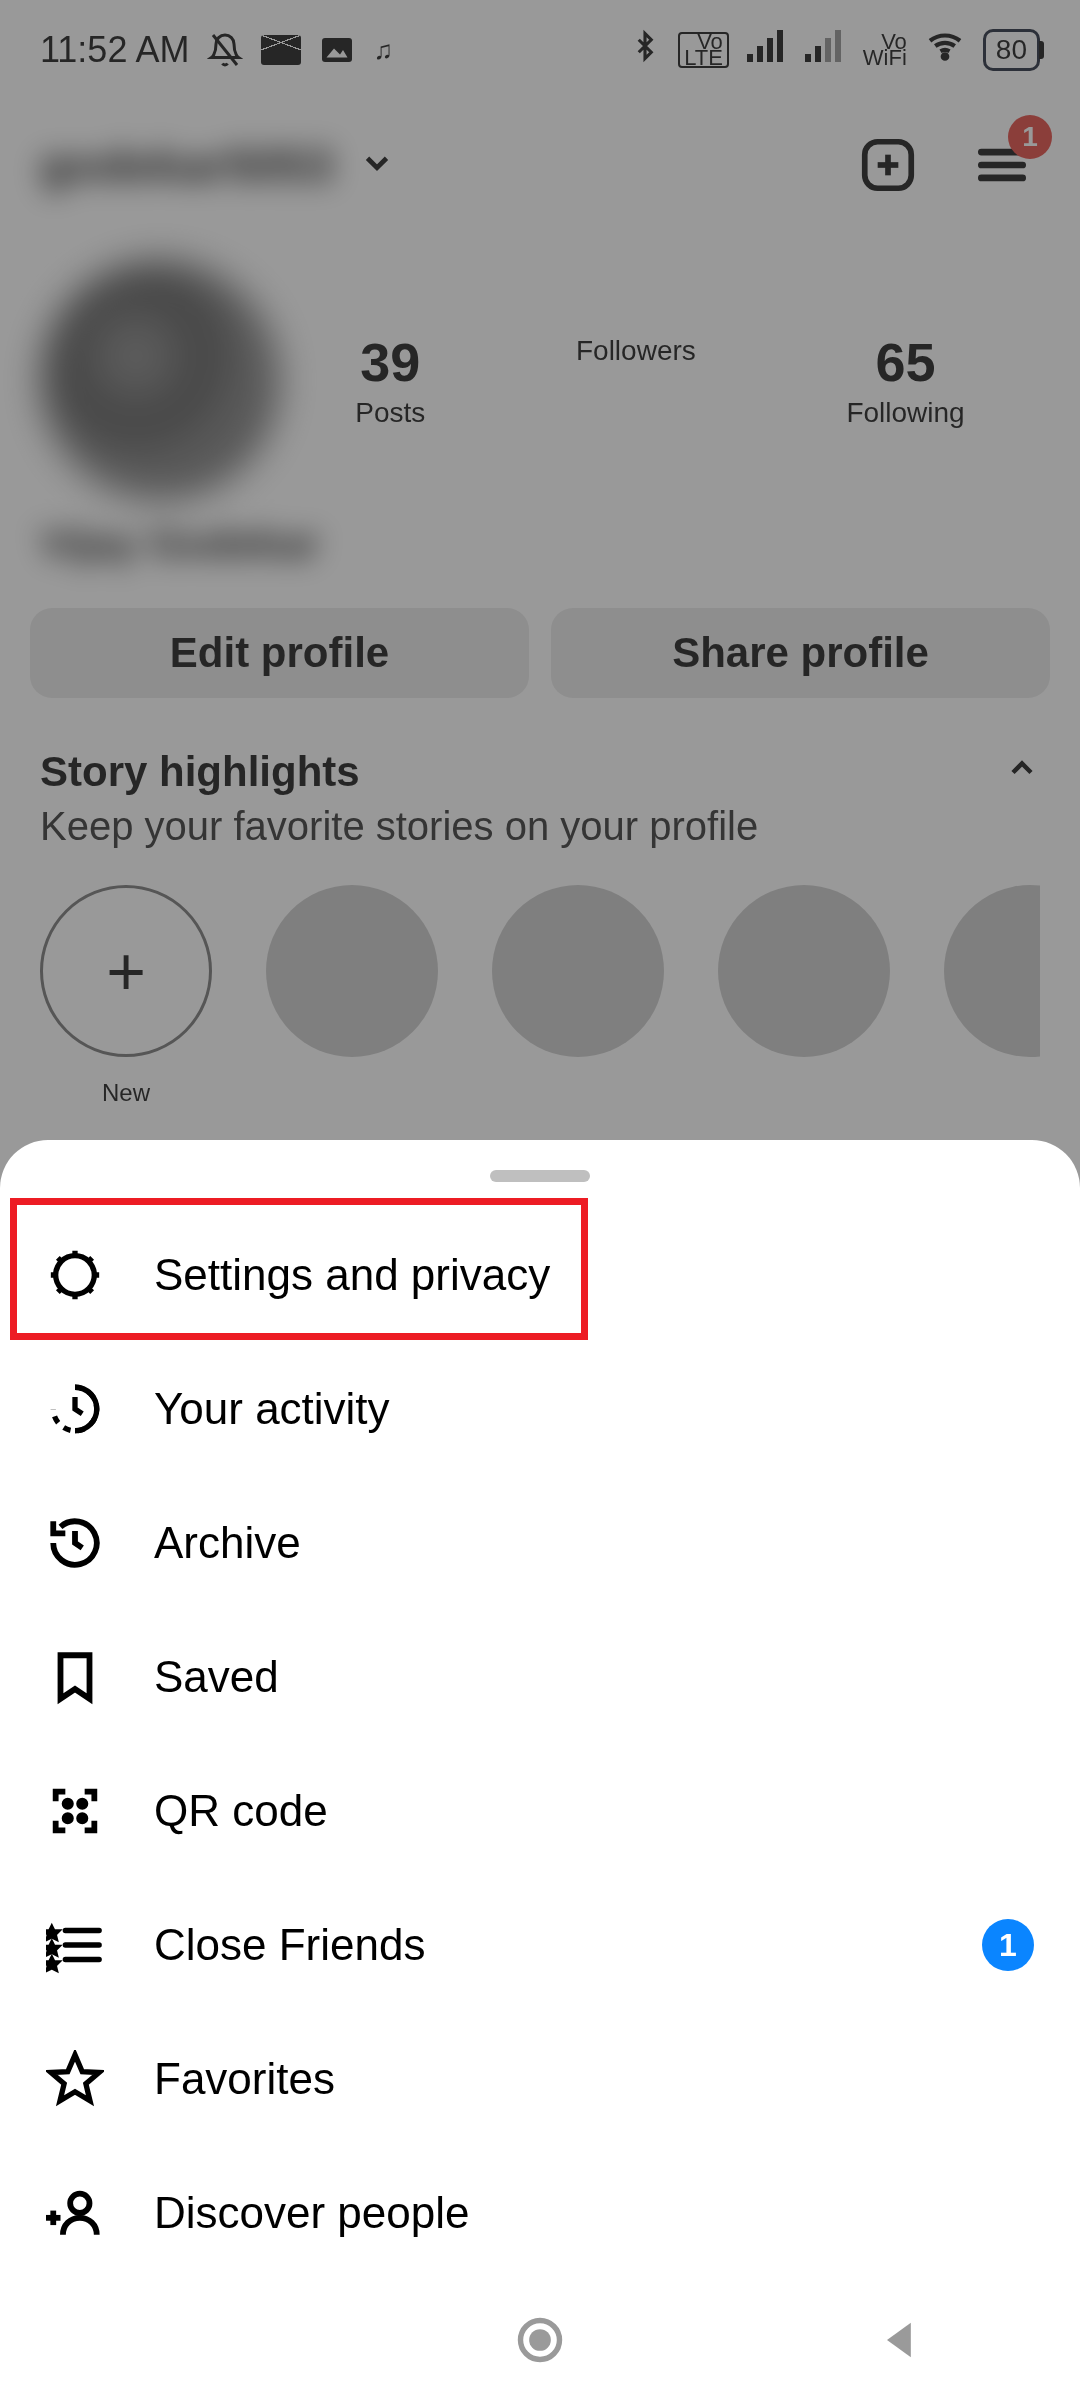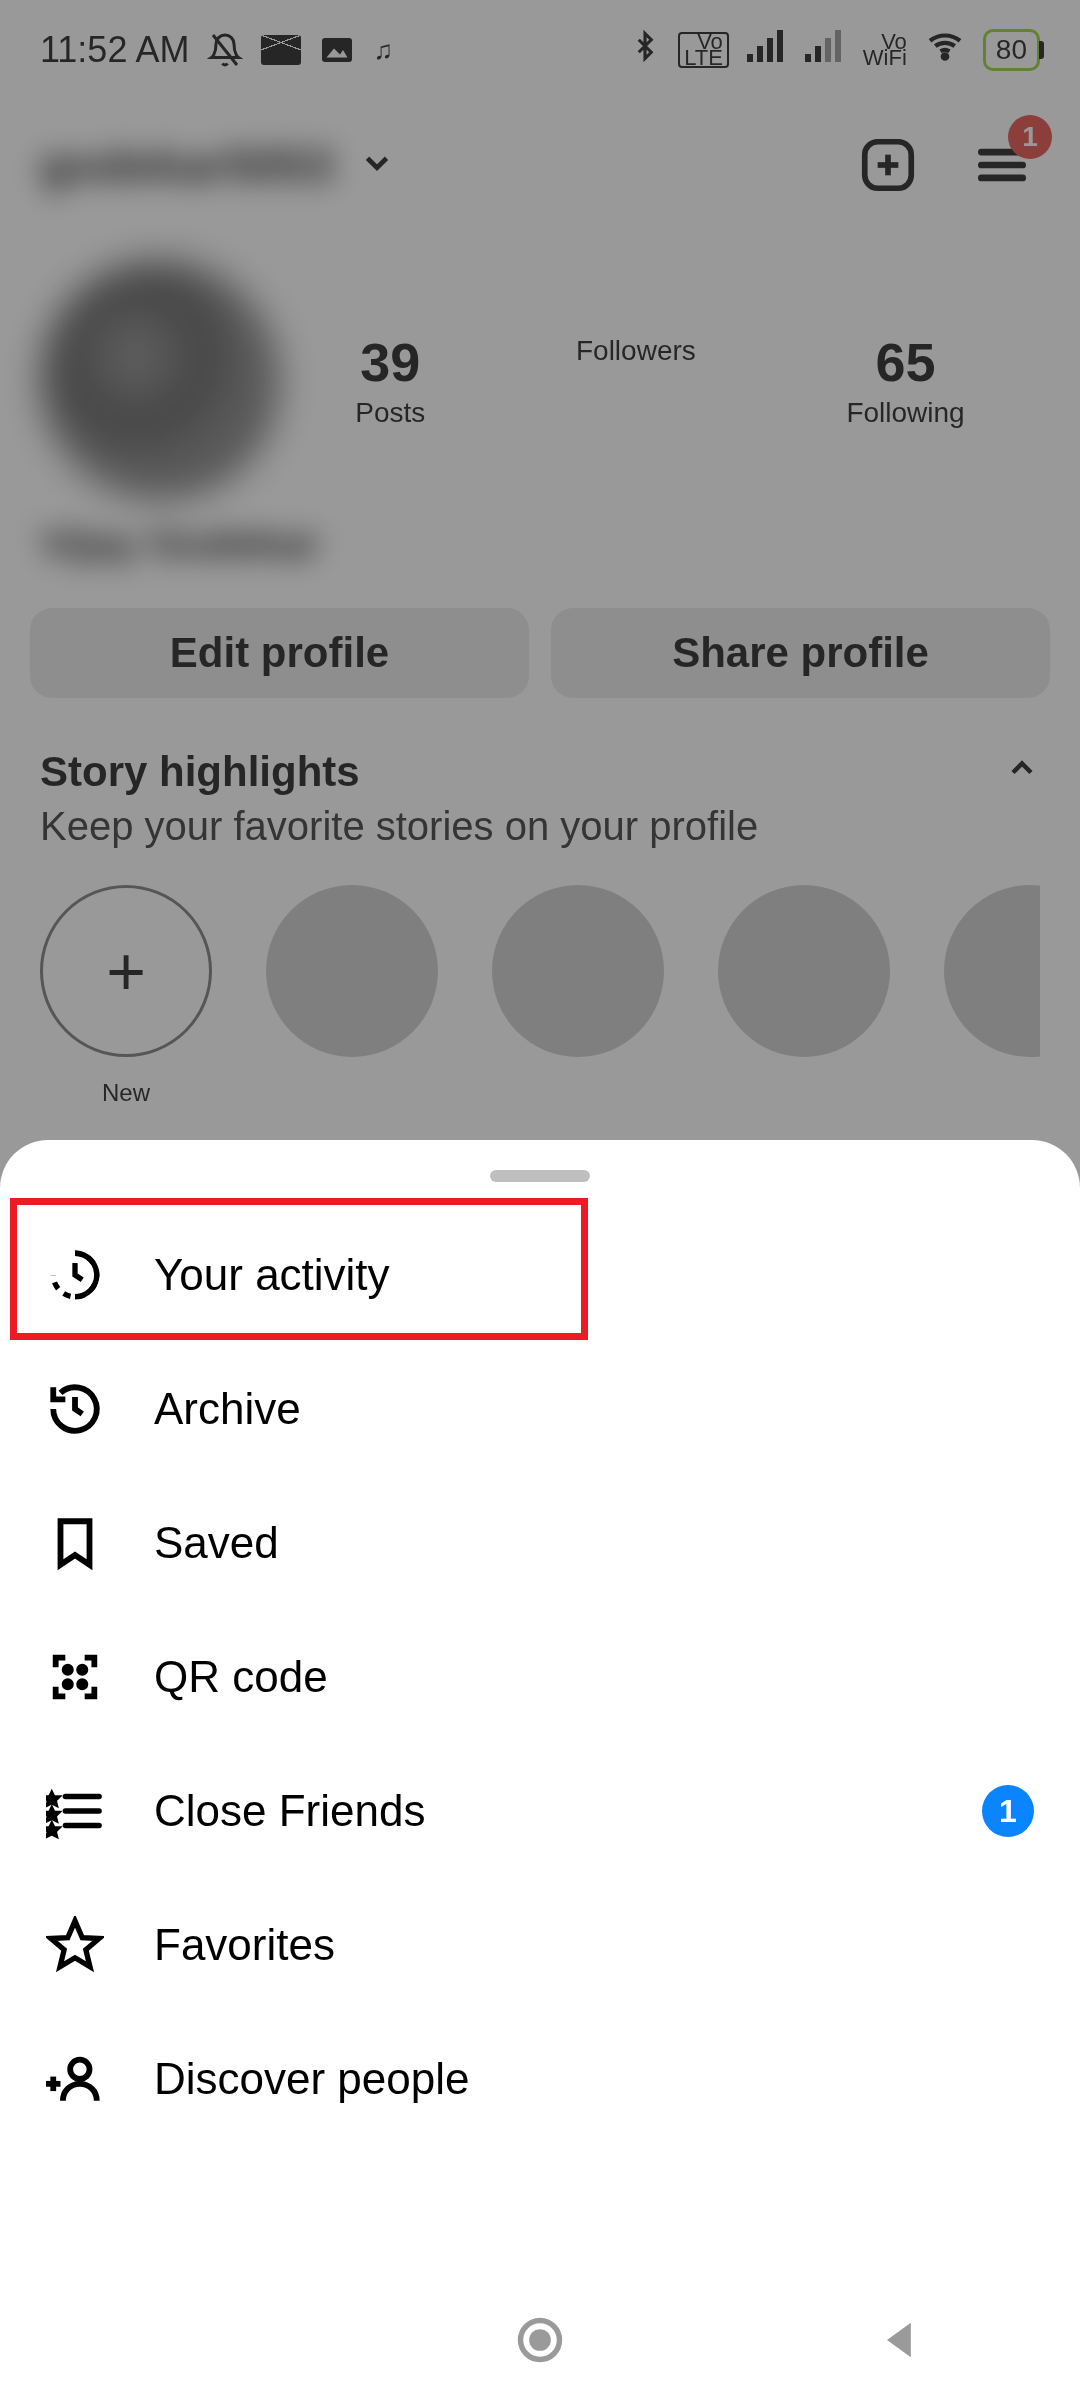--- a/index.html
+++ b/index.html
@@ -13,21 +13,21 @@
   
 
   
   .statusbar { height: 100px; display: flex; justify-content: space-between; align-items: center; padding: 0 40px; font-size: 36px; font-weight: 500; }
   .statusbar .left, .statusbar .right { display: flex; align-items: center; gap: 18px; }
   .sb-ico { width: 36px; height: 36px; }
   .sb-ico-mail { width:40px; height:30px; background:#000; position:relative; border-radius:3px; overflow:hidden;}
   .sb-ico-mail::before{content:'';position:absolute;top:0;left:0;right:0;height:15px;background:linear-gradient(to bottom right,transparent 48%,#fff 48% 52%,transparent 52%),linear-gradient(to bottom left,transparent 48%,#fff 48% 52%,transparent 52%);}
   .sb-bell{width:36px;height:36px;position:relative;}
   .sb-bell svg{width:100%;height:100%;}
-  .sb-battery{ display:inline-flex; align-items:center; gap:4px; font-size:28px; border:3px solid #84cc16; border-radius:10px; padding:2px 10px 2px 10px; position:relative;}
+  .sb-battery{ display:inline-flex; align-items:center; gap:4px; font-size:28px; border:3px solid #0f172a; border-radius:10px; padding:2px 10px 2px 10px; position:relative;}
   .sb-battery::after{content:'';position:absolute;right:-7px;top:25%;bottom:25%;width:5px;background:#000;border-radius:0 3px 3px 0;}
   .sb-txt{font-size:22px;line-height:20px;text-align:right;}
 
   
   .ig-header { height: 130px; display: flex; align-items: center; padding: 0 40px; }
   .uname { font-size: 48px; font-weight: 700; letter-spacing: 0; filter: blur(14px); }
   .chevron { margin-left: 24px; }
   .spacer { flex: 1; }
   .hdr-btn { width: 76px; height: 76px; display:flex; align-items:center; justify-content:center; margin-left: 38px; position:relative; }
   .hdr-btn svg{width:62px;height:62px;}
@@ -220,20 +220,29 @@
           </div>
       </div>
     </div>
   </div>
 
   <div class="scrim"></div>
 
   <div class="sheet">
     <div class="handle"></div>
 
+    <div class="menu-item">
+      <span class="ico">
+        <svg viewBox="0 0 24 24" fill="none" stroke="#000" stroke-width="2.2">
+            <circle cx="12" cy="12" r="8"></circle>
+            <path d="M12 2v2M12 20v2M4.9 4.9l1.4 1.4M17.7 17.7l1.4 1.4M2 12h2M20 12h2M4.9 19.1l1.4-1.4M17.7 6.3l1.4-1.4"></path>
+          </svg>
+      </span>
+      <span>Settings and privacy</span>
+    </div>
 
     <div class="menu-item">
       <span class="ico">
         <svg viewBox="0 0 24 24" fill="none" stroke="#000" stroke-width="2.2">
             <path d="M12 3a9 9 0 1 1-9 9" stroke-dasharray="3 3"></path>
             <path d="M12 3a9 9 0 0 1 9 9 9 9 0 0 1-9 9"></path>
             <polyline points="12 7 12 12 15 14"></polyline>
           </svg>
       </span>
       <span>Your activity</span>

